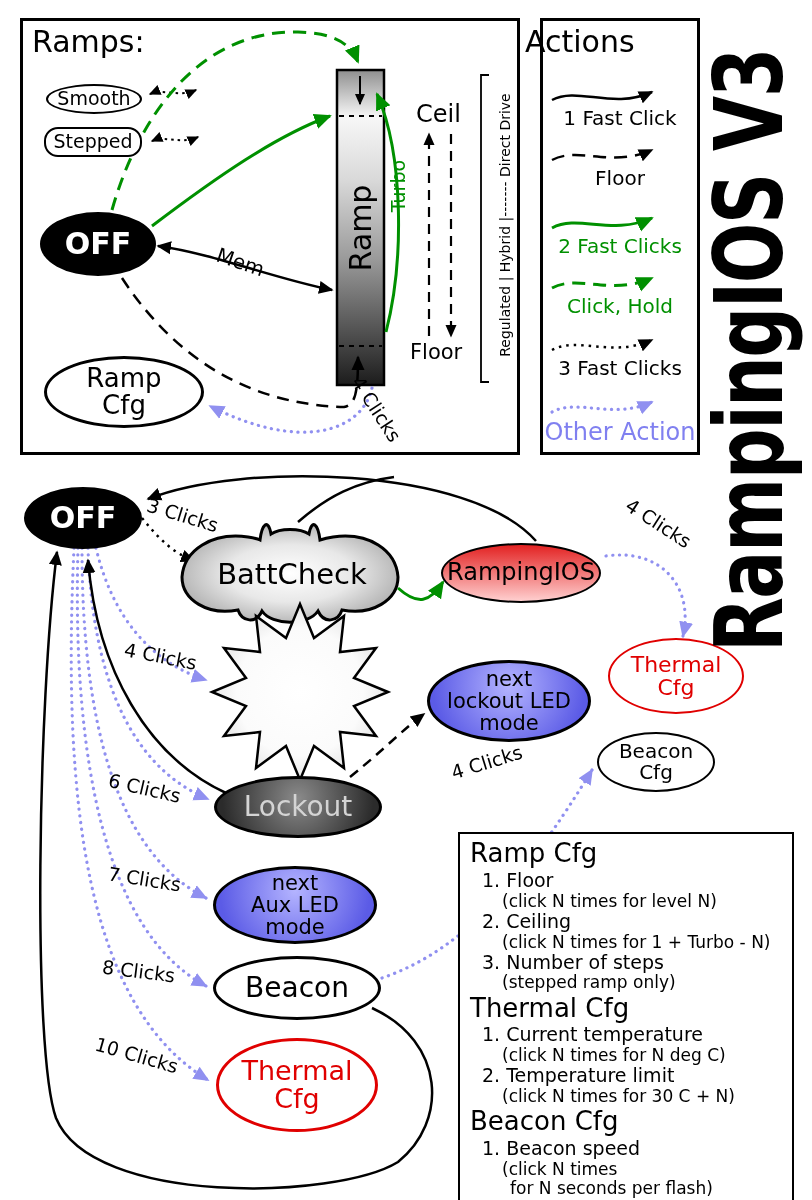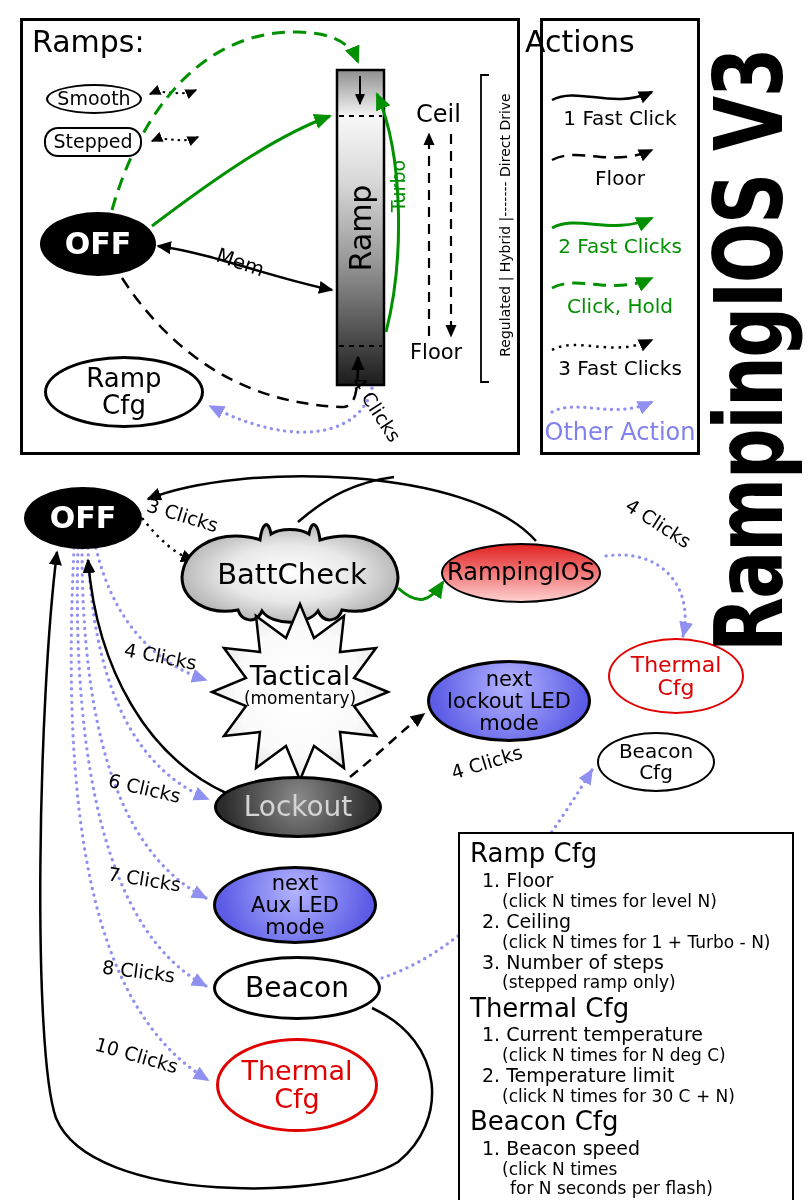--- a/index.html
+++ b/index.html
@@ -154,24 +154,20 @@
 
   <div class="ellipse" style="left:441px;top:543px;width:160px;height:60px;border-width:2.5px;background:linear-gradient(180deg,#e32222 0%,#ffcfcf 100%);font-size:24px;">
     <span>RampingIOS</span>
   </div>
 
   <div class="ellipse redtxt" style="left:608px;top:638px;width:136px;height:76px;border:2.5px solid #e00000;font-size:22px;">
     <span>Thermal</span>
     <span>Cfg</span>
   </div>
 
-  <div class="nodetext" style="left:222px;top:662px;width:156px;">
-    <div style="font-size:27px;">Tactical</div>
-    <div style="font-size:17px;">(momentary)</div>
-  </div>
 
   <div class="ellipse" style="left:427px;top:660px;width:164px;height:82px;background:radial-gradient(circle at 50% 30%,#b4b4ff 0%,#5b5be6 80%);font-size:21px;">
     <span>next</span>
     <span>lockout LED</span>
     <span>mode</span>
   </div>
 
   <div class="ellipse" style="left:597px;top:732px;width:118px;height:60px;border-width:2.5px;font-size:20px;">
     <span>Beacon</span>
     <span>Cfg</span>

